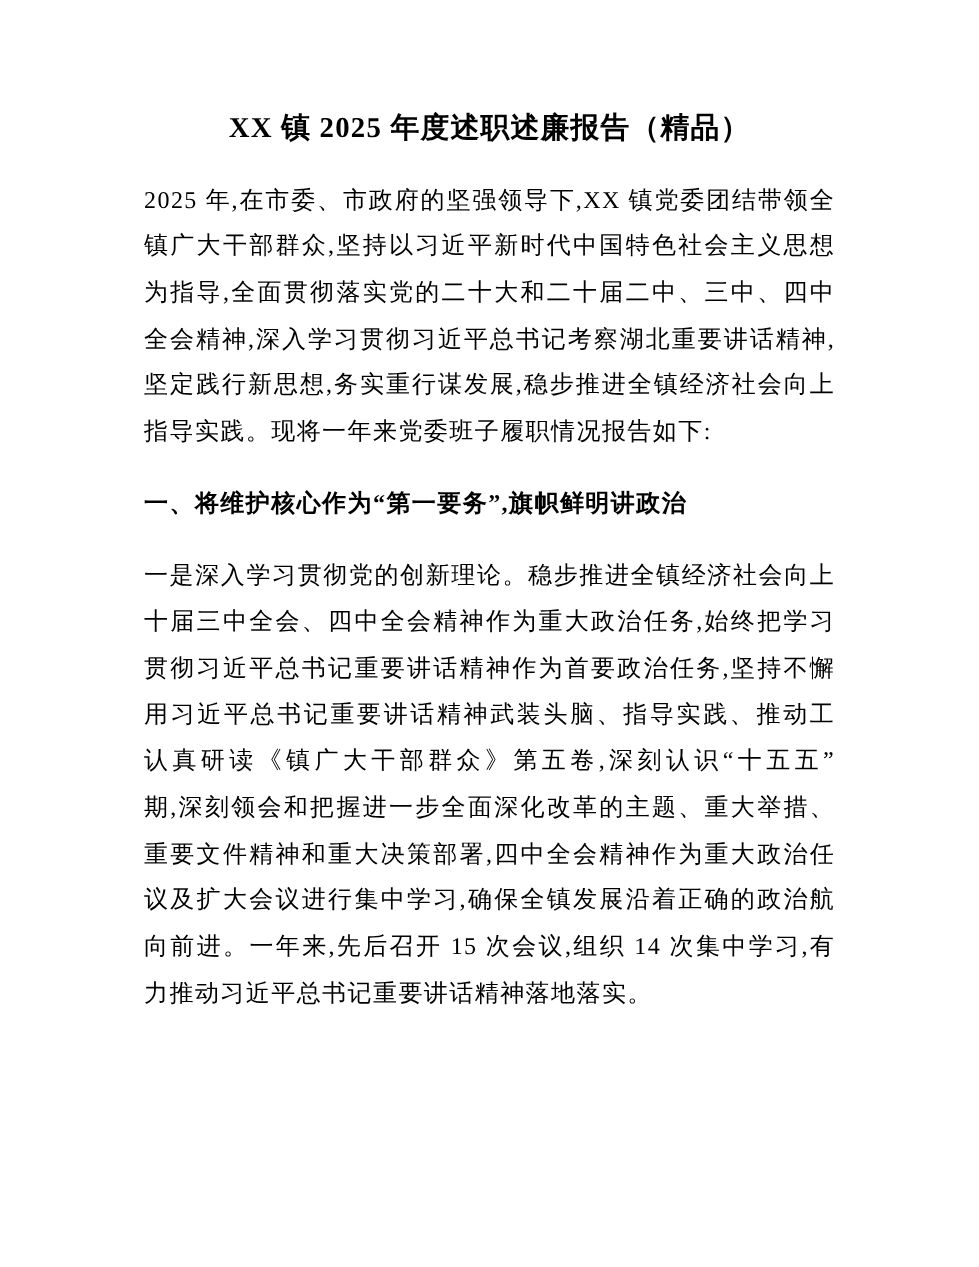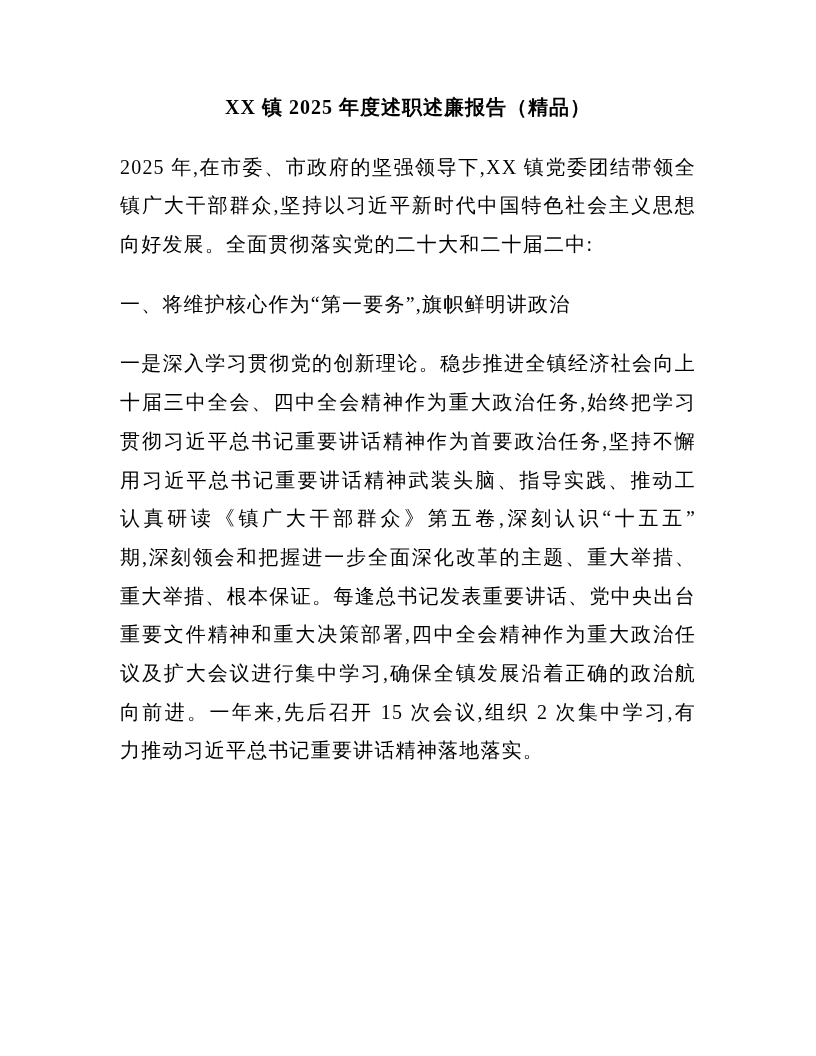--- a/index.html
+++ b/index.html
@@ -16,21 +16,21 @@
   }
   .page {
     box-sizing: border-box;
     width: 816px;
     height: 1056px;
     padding: 88px 120px 0 120px;
     background: #ffffff;
   }
   .doc-title {
     margin: 0 0 21px 0;
-    font-size: 20px;
+    font-size: 24px;
     font-weight: bold;
     text-align: center;
     line-height: 38.7px;
     letter-spacing: 1px;
   }
   .para {
     margin: 0 0 21px 0;
   }
   .line {
     font-size: 20px;
@@ -39,46 +39,49 @@
     letter-spacing: 1.2px;
     overflow: hidden;
   }
   .line.justify {
     text-align: justify;
     text-align-last: justify;
     text-justify: inter-character;
   }
   .heading .line {
     text-align: left;
+    font-weight: bold;
   }
 </style>
 </head>
 <body>
 
 <div class="page">
 
   <h1 class="doc-title">XX 镇 2025 年度述职述廉报告（精品）</h1>
 
   <div class="para">
     <div class="line justify">2025 年,在市委、市政府的坚强领导下,XX 镇党委团结带领全</div>
     <div class="line justify">镇广大干部群众,坚持以习近平新时代中国特色社会主义思想</div>
-    <div class="line">向好发展。全面贯彻落实党的二十大和二十届二中:</div>
+    <div class="line justify">为指导,全面贯彻落实党的二十大和二十届二中、三中、四中</div>
+    <div class="line justify">全会精神,深入学习贯彻习近平总书记考察湖北重要讲话精神,</div>
+    <div class="line justify">坚定践行新思想,务实重行谋发展,稳步推进全镇经济社会向上</div>
+    <div class="line">指导实践。现将一年来党委班子履职情况报告如下:</div>
   </div>
 
   <div class="para heading">
     <div class="line">一、将维护核心作为“第一要务”,旗帜鲜明讲政治</div>
   </div>
 
   <div class="para">
     <div class="line justify">一是深入学习贯彻党的创新理论。稳步推进全镇经济社会向上</div>
     <div class="line justify">十届三中全会、四中全会精神作为重大政治任务,始终把学习</div>
     <div class="line justify">贯彻习近平总书记重要讲话精神作为首要政治任务,坚持不懈</div>
     <div class="line justify">用习近平总书记重要讲话精神武装头脑、指导实践、推动工作。</div>
     <div class="line justify">认真研读《镇广大干部群众》第五卷,深刻认识“十五五”</div>
     <div class="line justify">期,深刻领会和把握进一步全面深化改革的主题、重大举措、</div>
-    <div class="line justify">重大举措、根本保证。每逢总书记发表重要讲话、党中央出台</div>
     <div class="line justify">重要文件精神和重大决策部署,四中全会精神作为重大政治任务</div>
     <div class="line justify">议及扩大会议进行集中学习,确保全镇发展沿着正确的政治航</div>
-    <div class="line justify">向前进。一年来,先后召开 15 次会议,组织 2 次集中学习,有</div>
+    <div class="line justify">向前进。一年来,先后召开 15 次会议,组织 14 次集中学习,有</div>
     <div class="line">力推动习近平总书记重要讲话精神落地落实。</div>
   </div>
 
 </div>
 
 </body></html>

